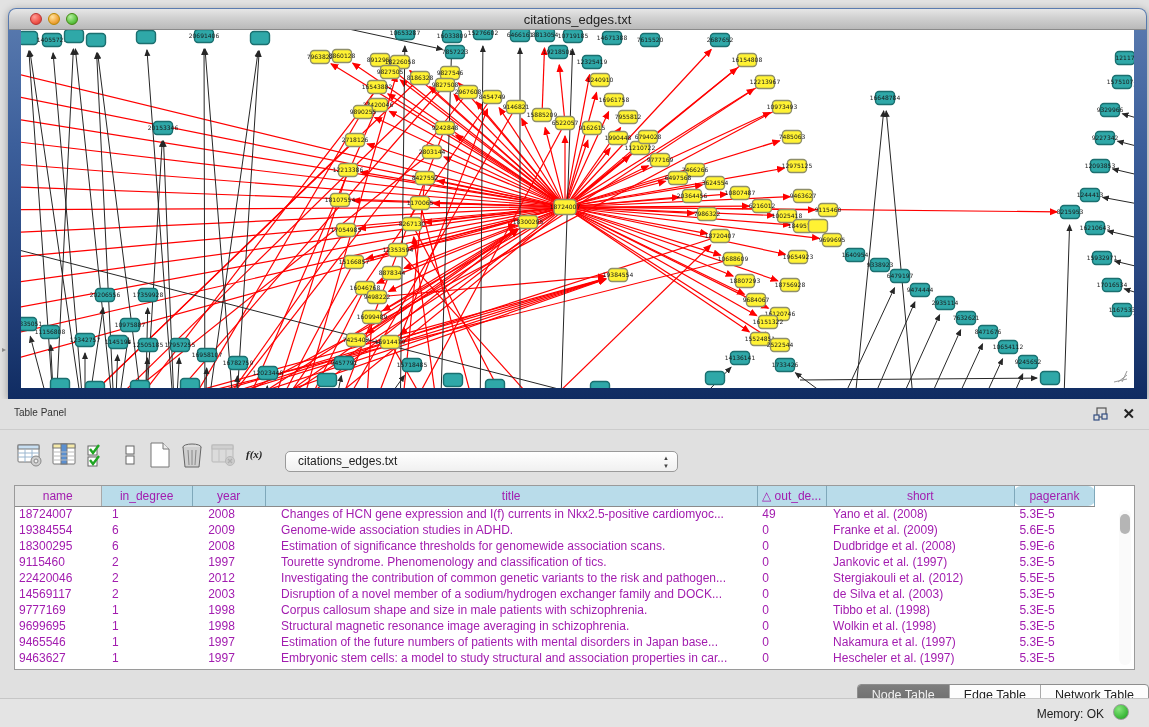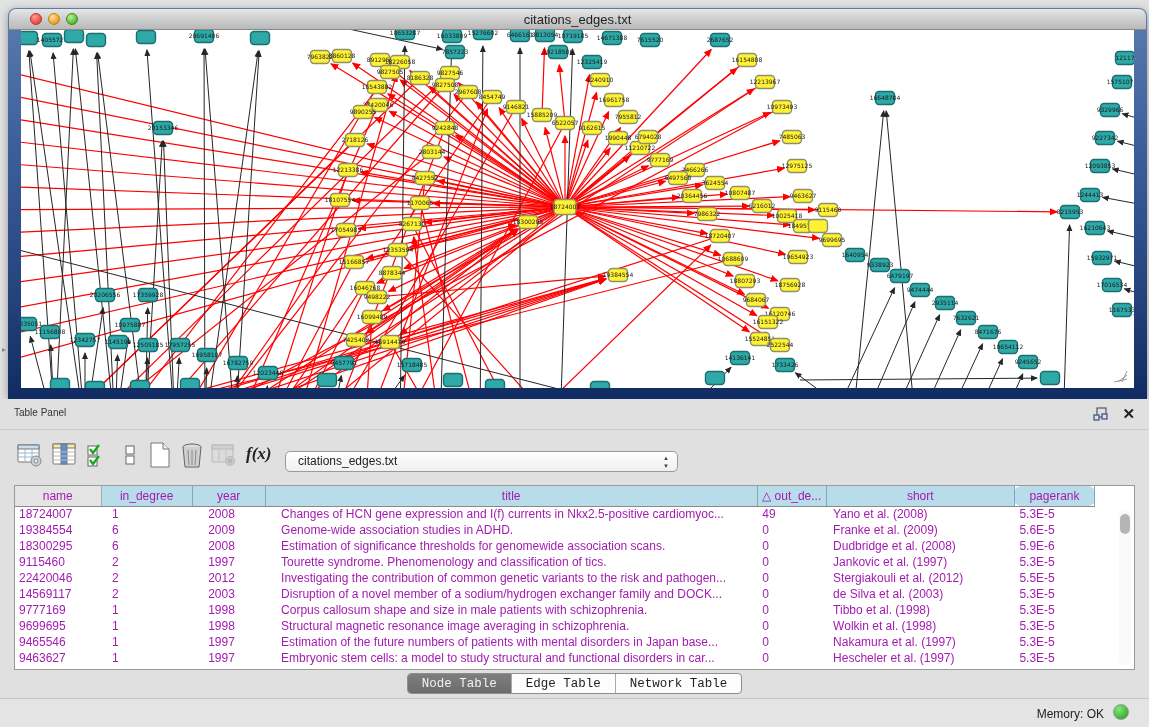--- a/index.html
+++ b/index.html
@@ -41,21 +41,21 @@
   #grid th.gray { background:#e4e4e4; border-right:1px solid #a8a8a8; }
   #grid td { height:16px; padding:0 0 0 5px; overflow:hidden; white-space:nowrap; }
   #grid td:nth-child(1) { padding-left:4px; }
   #grid td:nth-child(2) { padding-left:11px; }
   #grid td:nth-child(3) { padding-left:16px; }
   #grid td:nth-child(4) { padding-left:16px; }
   #grid td:nth-child(6) { padding-left:7px; }
   #vscroll { position:absolute; right:3px; top:24px; width:12px; height:155px; background:#fafafa; border-radius:6px; }
   #vthumb { position:absolute; left:1px; top:4px; width:10px; height:20px; background:#b5b5b5; border-radius:5px; }
 
-  #tabs { position:absolute; left:0; top:274px; width:100%; height:24px; text-align:center;font-family:Liberation Mono, monospace; }
+  #tabs { position:absolute; left:0; top:285px; width:100%; height:24px; text-align:right; }
   #seg { display:inline-block; border:1px solid #8e8e8e; border-radius:4px; overflow:hidden; background:#fdfdfd; height:21px; }
   .seg-btn { display:inline-block; height:21px; line-height:20px; font-size:12.5px; color:#222; padding:0 14px; border-right:1px solid #aaa; }
   .seg-btn:last-child { border-right:none; }
   .seg-btn.sel { background:linear-gradient(to bottom,#7e7e7e,#6a6a6a); color:#f2f2f2; }
 
   #statusbar { position:absolute; left:0; top:299px; width:100%; height:29px; background:#e4e4e4; border-top:1px solid #c6c6c6;}
   #memory-label { position:absolute; right:45px; top:8px; font-size:12px; color:#222; }
   #memory-dot { position:absolute; right:20px; top:5px; width:16px; height:16px; border-radius:50%;
      background:radial-gradient(circle at 35% 30%, #86e77c, #3cb83a 65%, #2a9428); border:1px solid #999; }
   #side-handle { position:absolute; left:2px; top:345px; font-size:8px; color:#888; }
@@ -597,21 +597,21 @@
           <line x1="18" y1="9" x2="17" y2="24" stroke="#888"></line>
       </svg>
       <svg class="tb-icon" style="left:210px" viewBox="0 0 28 28" opacity="0.55">
         <rect x="2" y="4" width="21" height="17" rx="1" fill="#d7d7d7" stroke="#999"></rect>
         <rect x="2" y="4" width="21" height="4" fill="#c4c4c4" stroke="#999"></rect>
         <line x1="9" y1="8" x2="9" y2="21" stroke="#aaa"></line>
           <line x1="16" y1="8" x2="16" y2="21" stroke="#aaa"></line>
         <circle cx="20" cy="20" r="4.5" fill="#bbb" stroke="#999"></circle>
         <path d="M18 18 l4 4 M22 18 l-4 4" stroke="#888" stroke-width="1.3"></path>
       </svg>
-      <div class="tb-icon" style="left:246px; font-size:17px; font-style:italic; font-weight:bold; color:#222; font-family:'Liberation Serif',serif; line-height:26px;">f(x)</div>
+      <div class="tb-icon" style="left:246px; font-size:11px; font-style:italic; font-weight:bold; color:#222; font-family:'Liberation Serif',serif; line-height:26px;">f(x)</div>
       <div id="combo">
         <span>citations_edges.txt</span>
         <span id="combo-arrows">▲<br>▼</span>
       </div>
     </div>
 
     <div id="table-box">
       <table id="grid">
         <thead>
             <tr id="hdr-row">
@@ -703,21 +703,21 @@
               <td>1997</td>
               <td>Estimation of the future numbers of patients with mental disorders in Japan base...</td>
               <td>0</td>
               <td>Nakamura et al. (1997)</td>
               <td>5.3E-5</td>
             </tr>
             <tr>
               <td>9463627</td>
               <td>1</td>
               <td>1997</td>
-              <td>Embryonic stem cells: a model to study structural and functional disorders in car...</td>
+              <td>Embryonic stem cells: a model to study structural and association properties in car...</td>
               <td>0</td>
               <td>Hescheler et al. (1997)</td>
               <td>5.3E-5</td>
             </tr>
           </tbody>
       </table>
       <div id="vscroll">
           <div id="vthumb"></div>
         </div>
     </div>

